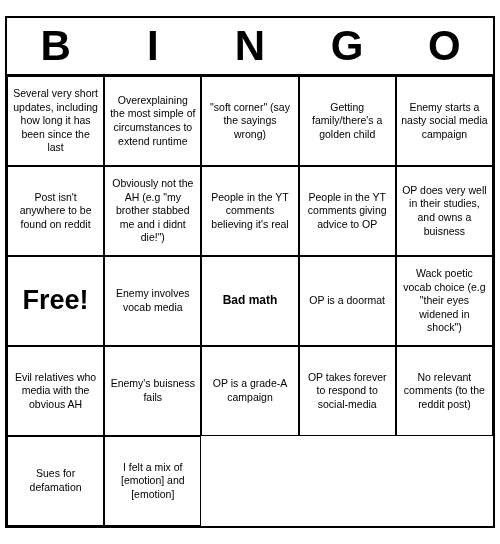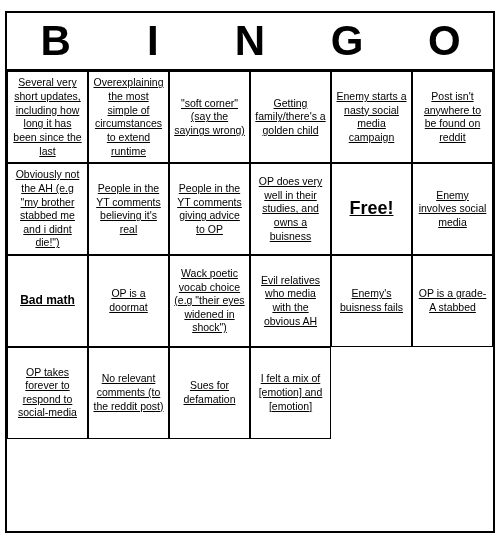--- a/index.html
+++ b/index.html
@@ -31,38 +31,37 @@
     }
     .bingo-letter {
       font-size: 42px;
       font-weight: bold;
       width: 90px;
       text-align: center;
       color: #000;
     }
     .bingo-grid {
       display: grid;
-      grid-template-columns: repeat(6, 1fr);
+      grid-template-columns: repeat(5, 1fr);
       grid-template-rows: repeat(5, 1fr);
-      text-decoration: underline;
     }
     .bingo-cell {
       border: 1px solid #000;
       padding: 4px;
       display: flex;
       align-items: center;
       justify-content: center;
       text-align: center;
       min-height: 90px;
       font-size: 10.5px;
       line-height: 1.3;
       color: #000;
     }
     .bingo-cell.free {
-      font-size: 18px;
+      font-size: 27px;
       font-weight: bold;
     }
     .bingo-cell.big-text {
       font-size: 12px;
       font-weight: bold;
     }
   </style>
 </head>
 <body>
 
@@ -82,27 +81,27 @@
     <div class="bingo-cell">Getting family/there's a golden child</div>
 
     <div class="bingo-cell">Enemy starts a nasty social media campaign</div>
     <div class="bingo-cell">Post isn't anywhere to be found on reddit</div>
     <div class="bingo-cell">Obviously not the AH (e.g "my brother stabbed me and i didnt die!")</div>
     <div class="bingo-cell">People in the YT comments believing it's real</div>
 
     <div class="bingo-cell">People in the YT comments giving advice to OP</div>
     <div class="bingo-cell">OP does very well in their studies, and owns a buisness</div>
     <div class="bingo-cell free">Free!</div>
-    <div class="bingo-cell">Enemy involves social media</div>
+    <div class="bingo-cell">Enemy involves vocab media</div>
     <div class="bingo-cell big-text">Bad math</div>
 
     <div class="bingo-cell">OP is a doormat</div>
     <div class="bingo-cell">Wack poetic vocab choice (e.g "their eyes widened in shock")</div>
     <div class="bingo-cell">Evil relatives who media with the obvious AH</div>
     <div class="bingo-cell">Enemy's buisness fails</div>
-    <div class="bingo-cell">OP is a grade-A stabbed</div>
+    <div class="bingo-cell">OP is a grade-A campaign</div>
 
     <div class="bingo-cell">OP takes forever to respond to social-media</div>
     <div class="bingo-cell">No relevant comments (to the reddit post)</div>
     <div class="bingo-cell">Sues for defamation</div>
     <div class="bingo-cell">I felt a mix of [emotion] and [emotion]</div>
   </div>
 </div>
 
 </body></html>

